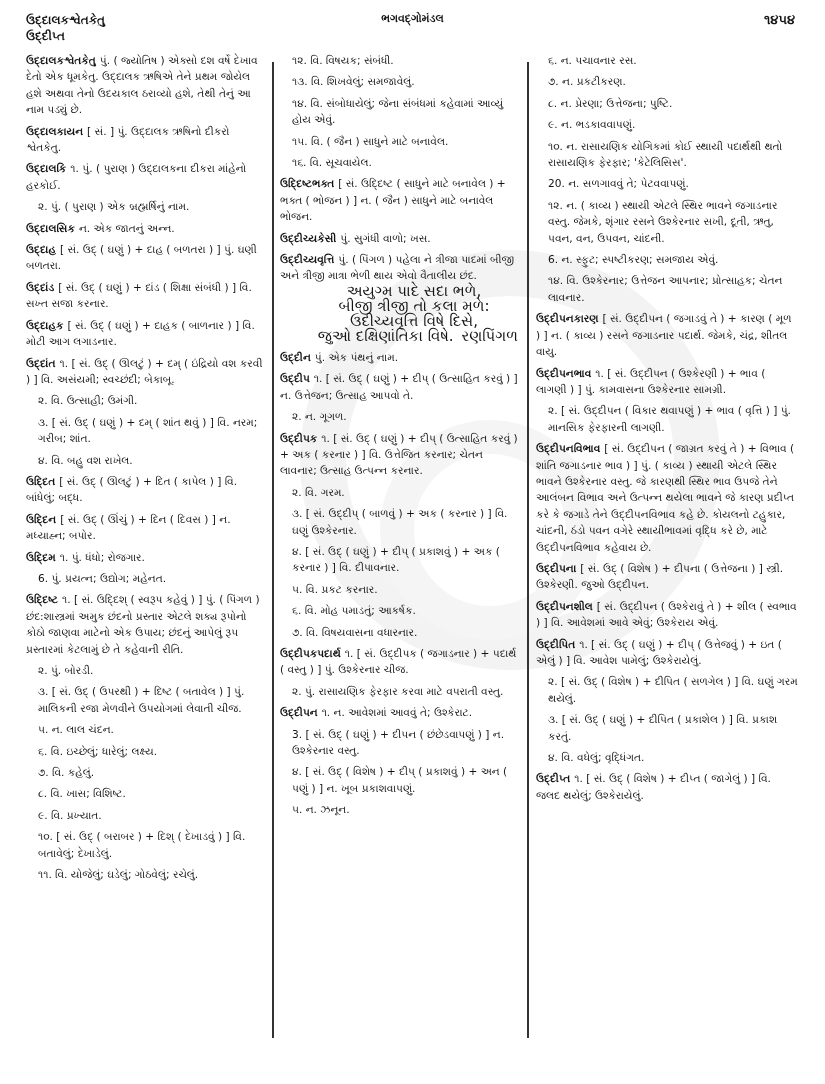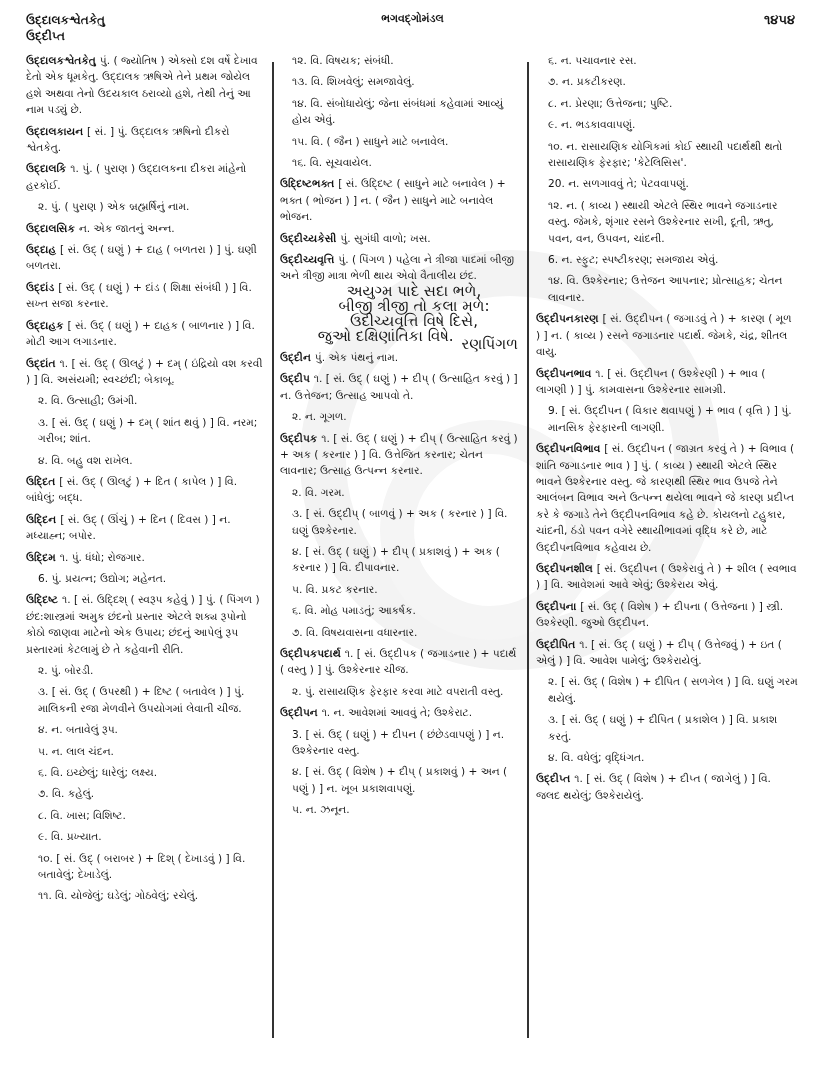--- a/index.html
+++ b/index.html
@@ -28,21 +28,21 @@
   .col2 { left:280px; width:238px; }
   .col3 { left:536px; width:262px; }
   .divider { position:absolute; top:62px; width:1.5px; background:#333; height:976px; }
   .d1 { left:272px; }
   .d2 { left:527px; }
   .entry { margin-bottom:5px; }
   .sub { padding-left:12px; }
   .hw { font-weight:bold; margin-right:4px; }
   .def { }
   .verse { padding-left:30px; font-size:15px; line-height:15px;text-align:center; }
-  .verse .src { float:right;margin-top:8px; }
+  .verse .src { float:right; }
 </style>
 </head>
 <body>
 
 <div class="watermark"></div>
 <div class="watermark2"></div>
 
 <div class="header">
   <div class="hdr-left">
     <div>ઉદ્દાલકશ્વેતકેતુ</div>
@@ -68,21 +68,20 @@
     <div class="entry sub">૨. વિ. ઉત્સાહી; ઉમંગી.</div>
     <div class="entry sub">૩. [ સં. ઉદ્ ( ઘણું ) + દમ્ ( શાંત થવું ) ] વિ. નરમ; ગરીબ; શાંત.</div>
     <div class="entry sub">૪. વિ. બહુ વશ રાખેલ.</div>
     <div class="entry"><span class="hw">ઉદ્દિત</span><span class="def">[ સં. ઉદ્ ( ઊલટું ) + દિત ( કાપેલ ) ] વિ. બાંધેલું; બદ્ધ.</span></div>
     <div class="entry"><span class="hw">ઉદ્દિન</span><span class="def">[ સં. ઉદ્ ( ઊંચું ) + દિન ( દિવસ ) ] ન. મધ્યાહ્ન; બપોર.</span></div>
     <div class="entry"><span class="hw">ઉદ્દિમ</span><span class="def">૧. પું. ધંધો; રોજગાર.</span></div>
     <div class="entry sub">6. પું. પ્રયત્ન; ઉદ્યોગ; મહેનત.</div>
     <div class="entry"><span class="hw">ઉદ્દિષ્ટ</span><span class="def">૧. [ સં. ઉદ્દિશ્ ( સ્વરૂપ કહેવું ) ] પું. ( પિંગળ ) છંદ:શાસ્ત્રમાં અમુક છંદનો પ્રસ્તાર એટલે શક્ય રૂપોનો કોઠો જાણવા માટેનો એક ઉપાય; છંદનું આપેલું રૂપ પ્રસ્તારમાં કેટલામું છે તે કહેવાની રીતિ.</span></div>
     <div class="entry sub">૨. પું. બોરડી.</div>
     <div class="entry sub">૩. [ સં. ઉદ્ ( ઉપરથી ) + દિષ્ટ ( બતાવેલ ) ] પું. માલિકની રજા મેળવીને ઉપયોગમાં લેવાતી ચીજ.</div>
-    <div class="entry sub">૪. ન. બતાવેલું રૂપ.</div>
     <div class="entry sub">૫. ન. લાલ ચંદન.</div>
     <div class="entry sub">૬. વિ. ઇચ્છેલું; ધારેલું; લક્ષ્ય.</div>
     <div class="entry sub">૭. વિ. કહેલું.</div>
     <div class="entry sub">૮. વિ. ખાસ; વિશિષ્ટ.</div>
     <div class="entry sub">૯. વિ. પ્રખ્યાત.</div>
     <div class="entry sub">૧૦. [ સં. ઉદ્ ( બરાબર ) + દિશ્ ( દેખાડવું ) ] વિ. બતાવેલું; દેખાડેલું.</div>
     <div class="entry sub">૧૧. વિ. યોજેલું; ઘડેલું; ગોઠવેલું; રચેલું.</div>
   </div>
 <div class="col col2">
     <div class="entry sub">૧૨. વિ. વિષયક; સંબંધી.</div>
@@ -115,22 +114,22 @@
     <div class="entry sub">૭. ન. પ્રકટીકરણ.</div>
     <div class="entry sub">૮. ન. પ્રેરણા; ઉત્તેજના; પુષ્ટિ.</div>
     <div class="entry sub">૯. ન. ભડકાવવાપણું.</div>
     <div class="entry sub">૧૦. ન. રાસાયણિક યોગિકમાં કોઈ સ્થાયી પદાર્થથી થતો રાસાયણિક ફેરફાર; 'કેટેલિસિસ'.</div>
     <div class="entry sub">20. ન. સળગાવવું તે; પેટવવાપણું.</div>
     <div class="entry sub">૧૨. ન. ( કાવ્ય ) સ્થાયી એટલે સ્થિર ભાવને જગાડનાર વસ્તુ. જેમકે, શૃંગાર રસને ઉશ્કેરનાર સખી, દૂતી, ઋતુ, પવન, વન, ઉપવન, ચાંદની.</div>
     <div class="entry sub">6. ન. સ્ફુટ; સ્પષ્ટીકરણ; સમજાય એવું.</div>
     <div class="entry sub">૧૪. વિ. ઉશ્કેરનાર; ઉત્તેજન આપનાર; પ્રોત્સાહક; ચેતન લાવનાર.</div>
     <div class="entry"><span class="hw">ઉદ્દીપનકારણ</span><span class="def">[ સં. ઉદ્દીપન ( જગાડવું તે ) + કારણ ( મૂળ ) ] ન. ( કાવ્ય ) રસને જગાડનાર પદાર્થ. જેમકે, ચંદ્ર, શીતલ વાયુ.</span></div>
     <div class="entry"><span class="hw">ઉદ્દીપનભાવ</span><span class="def">૧. [ સં. ઉદ્દીપન ( ઉશ્કેરણી ) + ભાવ ( લાગણી ) ] પું. કામવાસના ઉશ્કેરનાર સામગ્રી.</span></div>
-    <div class="entry sub">9. [ સં. ઉદ્દીપન ( વિકાર થવાપણું ) + ભાવ ( વૃત્તિ ) ] પું. માનસિક ફેરફારની લાગણી.</div>
+    <div class="entry sub">૨. [ સં. ઉદ્દીપન ( વિકાર થવાપણું ) + ભાવ ( વૃત્તિ ) ] પું. માનસિક ફેરફારની લાગણી.</div>
     <div class="entry"><span class="hw">ઉદ્દીપનવિભાવ</span><span class="def">[ સં. ઉદ્દીપન ( જાગ્રત કરવું તે ) + વિભાવ ( શાંતિ જગાડનાર ભાવ ) ] પું. ( કાવ્ય ) સ્થાયી એટલે સ્થિર ભાવને ઉશ્કેરનાર વસ્તુ. જે કારણથી સ્થિર ભાવ ઉપજે તેને આલંબન વિભાવ અને ઉત્પન્ન થયેલા ભાવને જે કારણ પ્રદીપ્ત કરે કે જગાડે તેને ઉદ્દીપનવિભાવ કહે છે. કોયલનો ટહુકાર, ચાંદની, ઠંડો પવન વગેરે સ્થાયીભાવમાં વૃદ્ધિ કરે છે, માટે ઉદ્દીપનવિભાવ કહેવાય છે.</span></div>
+    <div class="entry"><span class="hw">ઉદ્દીપના</span><span class="def">[ સં. ઉદ્ ( વિશેષ ) + દીપના ( ઉત્તેજના ) ] સ્ત્રી. ઉશ્કેરણી. જુઓ ઉદ્દીપન.</span></div>
     <div class="entry"><span class="hw">ઉદ્દીપનશીલ</span><span class="def">[ સં. ઉદ્દીપન ( ઉશ્કેરાવું તે ) + શીલ ( સ્વભાવ ) ] વિ. આવેશમાં આવે એવું; ઉશ્કેરાય એવું.</span></div>
-    <div class="entry"><span class="hw">ઉદ્દીપના</span><span class="def">[ સં. ઉદ્ ( વિશેષ ) + દીપના ( ઉત્તેજના ) ] સ્ત્રી. ઉશ્કેરણી. જુઓ ઉદ્દીપન.</span></div>
     <div class="entry"><span class="hw">ઉદ્દીપિત</span><span class="def">૧. [ સં. ઉદ્ ( ઘણું ) + દીપ્ ( ઉત્તેજવું ) + ઇત ( એલું ) ] વિ. આવેશ પામેલું; ઉશ્કેરાયેલું.</span></div>
     <div class="entry sub">૨. [ સં. ઉદ્ ( વિશેષ ) + દીપિત ( સળગેલ ) ] વિ. ઘણું ગરમ થયેલું.</div>
     <div class="entry sub">૩. [ સં. ઉદ્ ( ઘણું ) + દીપિત ( પ્રકાશેલ ) ] વિ. પ્રકાશ કરતું.</div>
     <div class="entry sub">૪. વિ. વધેલું; વૃદ્ધિંગત.</div>
     <div class="entry"><span class="hw">ઉદ્દીપ્ત</span><span class="def">૧. [ સં. ઉદ્ ( વિશેષ ) + દીપ્ત ( જાગેલું ) ] વિ. જલદ થયેલું; ઉશ્કેરાયેલું.</span></div>
   </div>
 
 </body></html>

